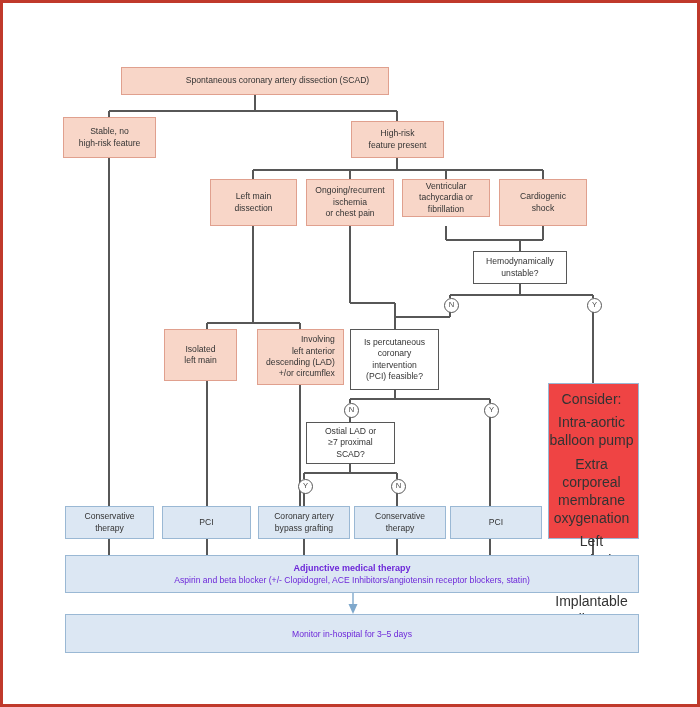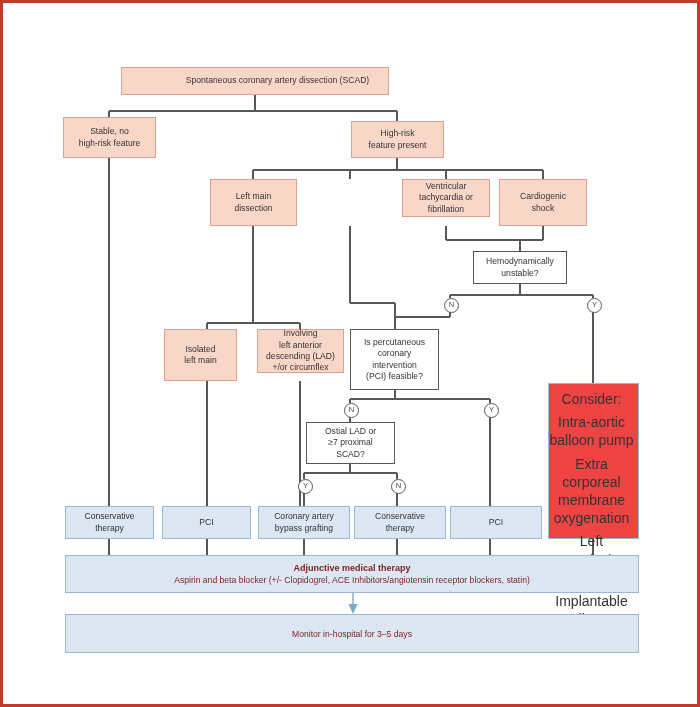--- a/index.html
+++ b/index.html
@@ -86,21 +86,21 @@
   
   .banner {
     position: absolute;
     box-sizing: border-box;
     background: #dce7f3;
     border: 1px solid #9ab8d4;
     display: flex;
     flex-direction: column;
     align-items: center;
     justify-content: center;
-    color: #7f1d1d;
+    color: #6d28d9;
     z-index: 3;
   }
   .banner .b1 { font-size: 9px; font-weight: bold; margin-bottom: 2px; }
   .banner .b2 { font-size: 8.6px; }
   .banner .solo { font-size: 8.6px; }
 </style>
 </head>
 <body>
 
 <div id="frame">
@@ -184,35 +184,38 @@
 
   <div class="node pink" style="left:60px; top:114px; width:93px; height:41px;">Stable, no
 high-risk feature</div>
 
   <div class="node pink" style="left:348px; top:118px; width:93px; height:37px;">High-risk
 feature present</div>
 
   <div class="node pink" style="left:207px; top:176px; width:87px; height:47px;">Left main
 dissection</div>
 
+  <div class="node pink" style="left:303px; top:176px; width:88px; height:47px;">Ongoing/recurrent
+ischemia
+or chest pain</div>
 
   <div class="node pink" style="left:399px; top:176px; width:88px; height:38px;">Ventricular
 tachycardia or
 fibrillation</div>
 
   <div class="node pink" style="left:496px; top:176px; width:88px; height:47px;">Cardiogenic
 shock</div>
 
   <div class="node white" style="left:470px; top:248px; width:94px; height:33px;">Hemodynamically
 unstable?</div>
 
   <div class="node pink" style="left:161px; top:326px; width:73px; height:52px;">Isolated
 left main</div>
 
-  <div class="node pink" style="left:254px; top:326px; width:87px; height:44px;">Involving
+  <div class="node pink" style="left:254px; top:326px; width:87px; height:56px;text-align:right;">Involving
 left anterior
 descending (LAD)
 +/or circumflex</div>
 
   <div class="node white" style="left:347px; top:326px; width:89px; height:61px;">Is percutaneous
 coronary
 intervention
 (PCI) feasible?</div>
 
   <div class="node white" style="left:303px; top:419px; width:89px; height:42px;">Ostial LAD or

